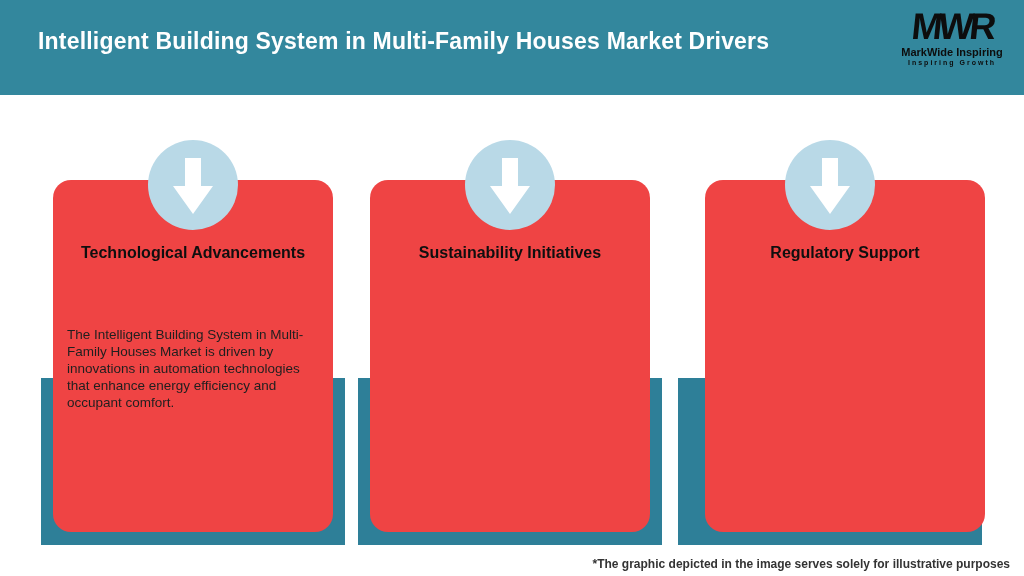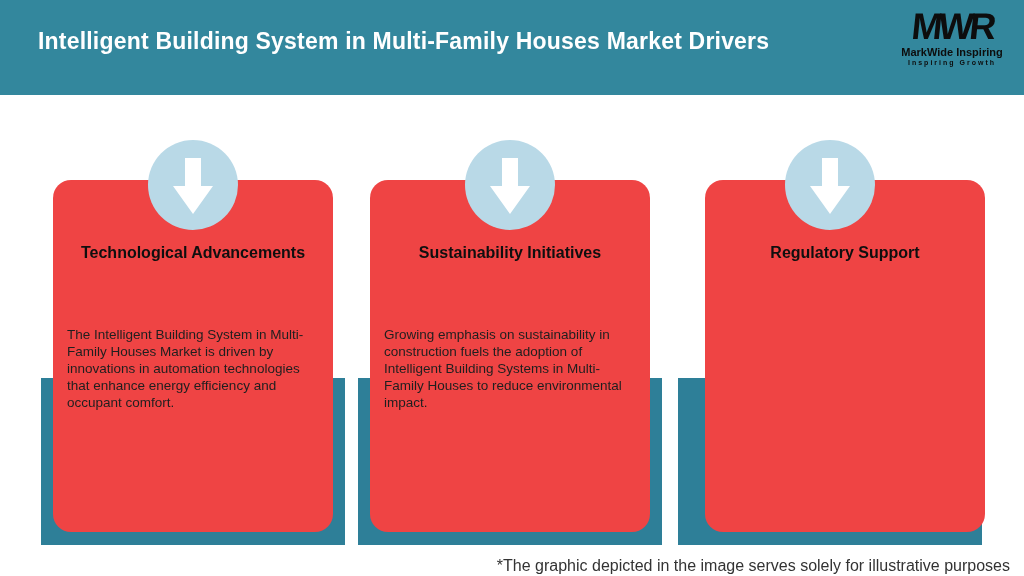--- a/index.html
+++ b/index.html
@@ -120,22 +120,23 @@
     top: 555px;
     text-align: center;
     font-size: 12.5px;
     font-weight: bold;
     color: #595959;
   }
   .footer-disclaimer {
     position: absolute;
     right: 14px;
     top: 557px;
-    font-size: 16px;
+    font-size: 12px;
     color: #333333;
+    font-weight: bold;
   }
 </style>
 </head>
 <body>
 
 <div class="canvas">
 
   <div class="header">
     <div class="header-title">Intelligent Building System in Multi-Family Houses Market Drivers</div>
     <div class="logo">
@@ -149,21 +150,20 @@
   <div class="ribbon ribbon-2"></div>
   <div class="ribbon ribbon-3"></div>
 
   <div class="card card-1">
     <div class="card-title">Technological Advancements</div>
     <div class="card-body">The Intelligent Building System in Multi-Family Houses Market is driven by innovations in automation technologies that enhance energy efficiency and occupant comfort.</div>
   </div>
 
   <div class="card card-2">
     <div class="card-title">Sustainability Initiatives</div>
-    <div class="card-body">Growing emphasis on sustainability in construction fuels the adoption of Intelligent Building Systems in Multi-Family Houses to reduce environmental impact.</div>
   </div>
 
   <div class="card card-3">
     <div class="card-title">Regulatory Support</div>
   </div>
 
   <div class="arrow-circle circle-1">
     <svg width="44" height="56" viewBox="0 0 44 56">
       <path d="M14 0 h16 v28 h12 L22 56 L2 28 h12 z" fill="#ffffff"></path>
     </svg>

